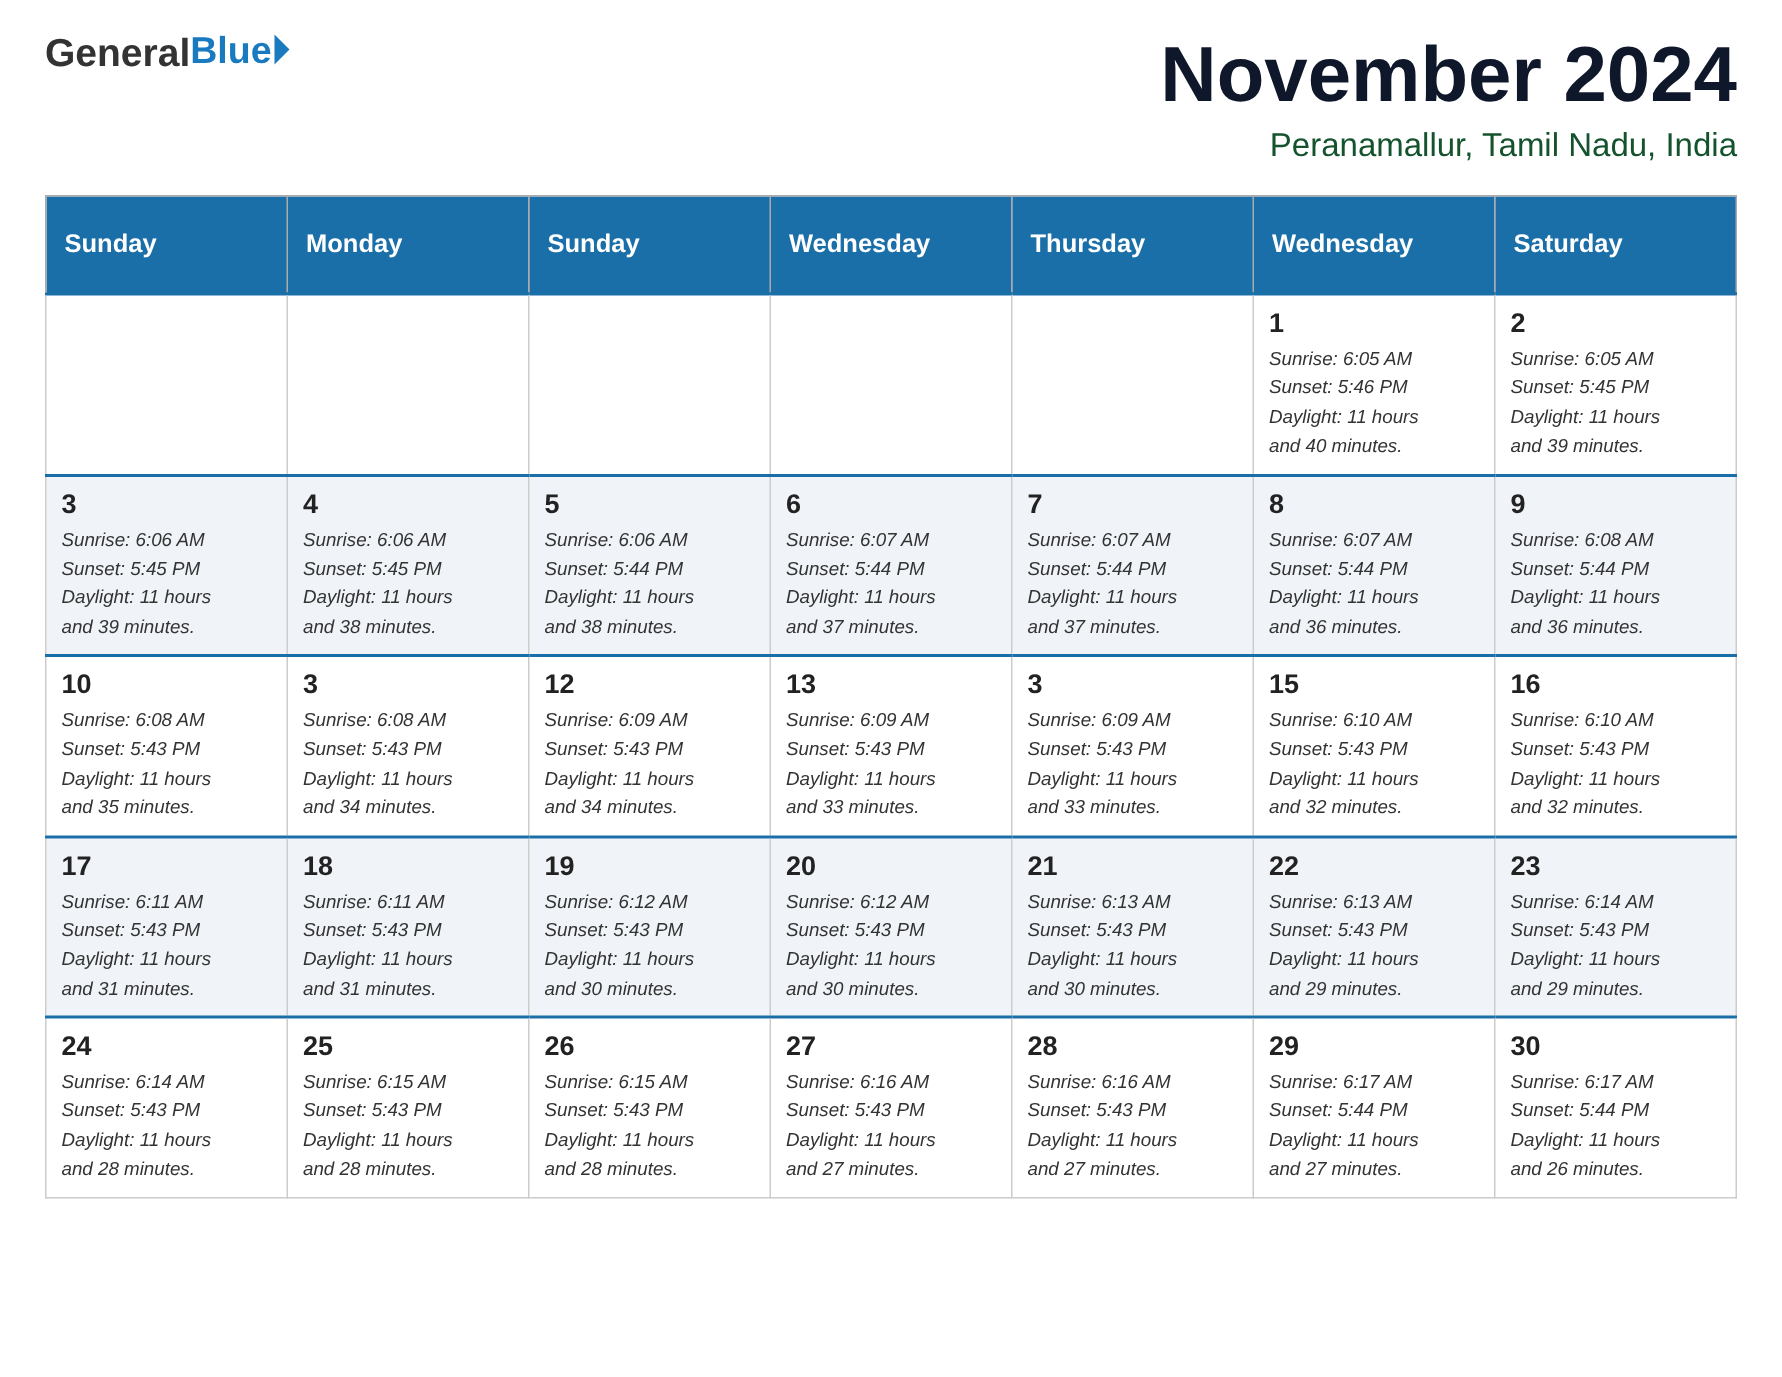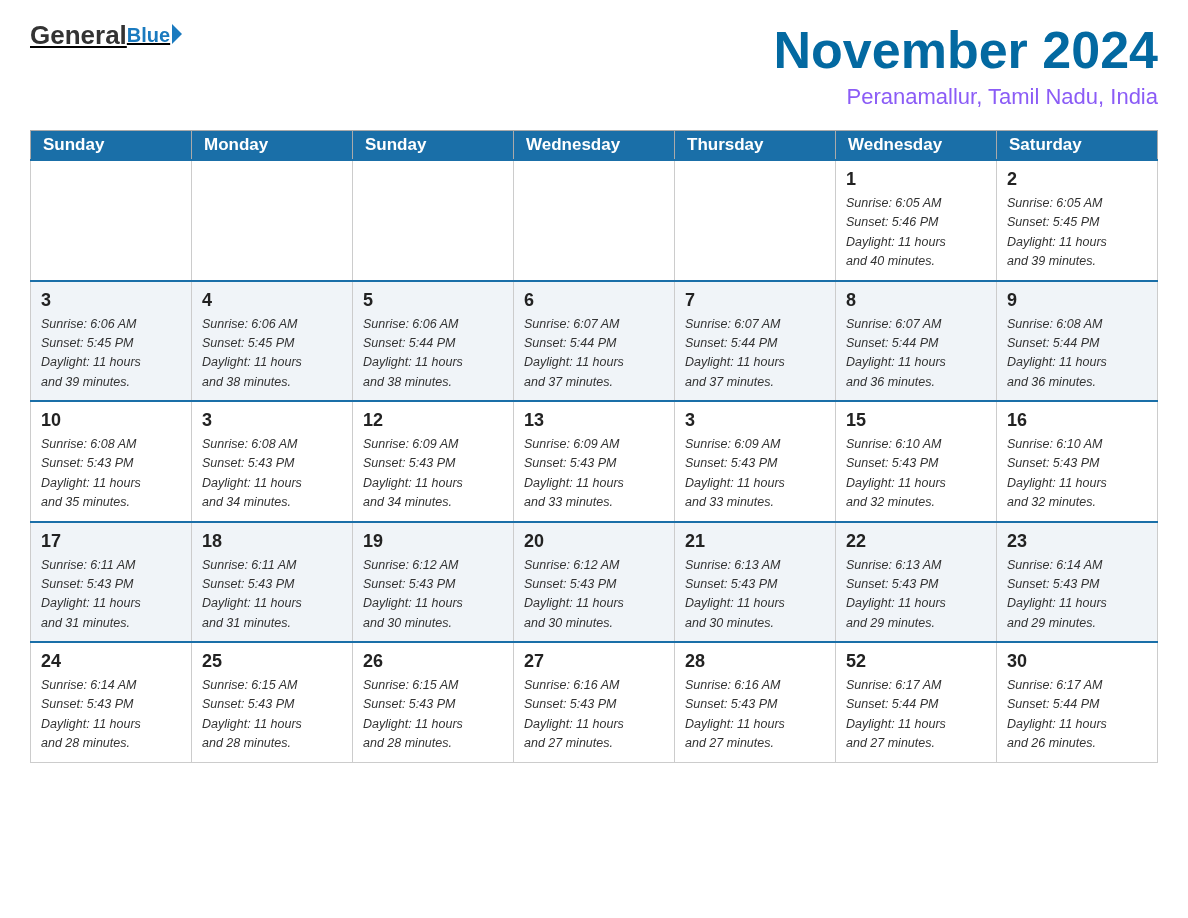--- a/index.html
+++ b/index.html
@@ -16,70 +16,69 @@
       align-items: flex-start;
       margin-bottom: 20px;
     }
     .logo {
       display: flex;
       flex-direction: column;
       align-items: flex-start;
     }
     .logo-text {
       display: flex;
-      align-items: center;
-      text-decoration: underline;
+      align-items: flex-start;
     }
     .logo-general {
       font-size: 26px;
       font-weight: bold;
       color: #333;
     }
     .logo-blue-part {
       display: flex;
       align-items: center;
     }
     .logo-blue-text {
-      font-size: 20px;
+      font-size: 25px;
       font-weight: bold;
       color: #1a7abf;
     }
     .logo-triangle {
       width: 0;
       height: 0;
       border-left: 10px solid #1a7abf;
       border-top: 10px solid transparent;
       border-bottom: 10px solid transparent;
       margin-left: 2px;
       margin-top: -4px;
     }
     .title-area {
       text-align: right;
     }
     .month-title {
       font-size: 52px;
       font-weight: bold;
-      color: #0369a1;
+      color: #0f172a;
     }
     .location {
       font-size: 22px;
-      color: #8b5cf6;
+      color: #14532d;
       margin-top: 4px;
     }
     .calendar-table {
       width: 100%;
       border-collapse: collapse;
       border: 1px solid #aaa;
     }
     .calendar-table th {
       background-color: #1a6fa8;
       color: #fff;
       font-size: 17px;
       font-weight: bold;
-      padding: 4px 12px;
+      padding: 22px 12px;
       text-align: left;
       border: 1px solid #aaa;
     }
     .calendar-table td {
       border: 1px solid #ccc;
       vertical-align: top;
       padding: 8px 10px;
       width: 14.28%;
       min-height: 110px;
       height: 110px;
@@ -262,21 +261,21 @@
         </td>
         <td>
           <span class="day-number">27</span>
           <div class="day-info">Sunrise: 6:16 AM<br>Sunset: 5:43 PM<br>Daylight: 11 hours<br>and 27 minutes.</div>
         </td>
         <td>
           <span class="day-number">28</span>
           <div class="day-info">Sunrise: 6:16 AM<br>Sunset: 5:43 PM<br>Daylight: 11 hours<br>and 27 minutes.</div>
         </td>
         <td>
-          <span class="day-number">52</span>
+          <span class="day-number">29</span>
           <div class="day-info">Sunrise: 6:17 AM<br>Sunset: 5:44 PM<br>Daylight: 11 hours<br>and 27 minutes.</div>
         </td>
         <td>
           <span class="day-number">30</span>
           <div class="day-info">Sunrise: 6:17 AM<br>Sunset: 5:44 PM<br>Daylight: 11 hours<br>and 26 minutes.</div>
         </td>
       </tr>
     </tbody>
 </table>
 

